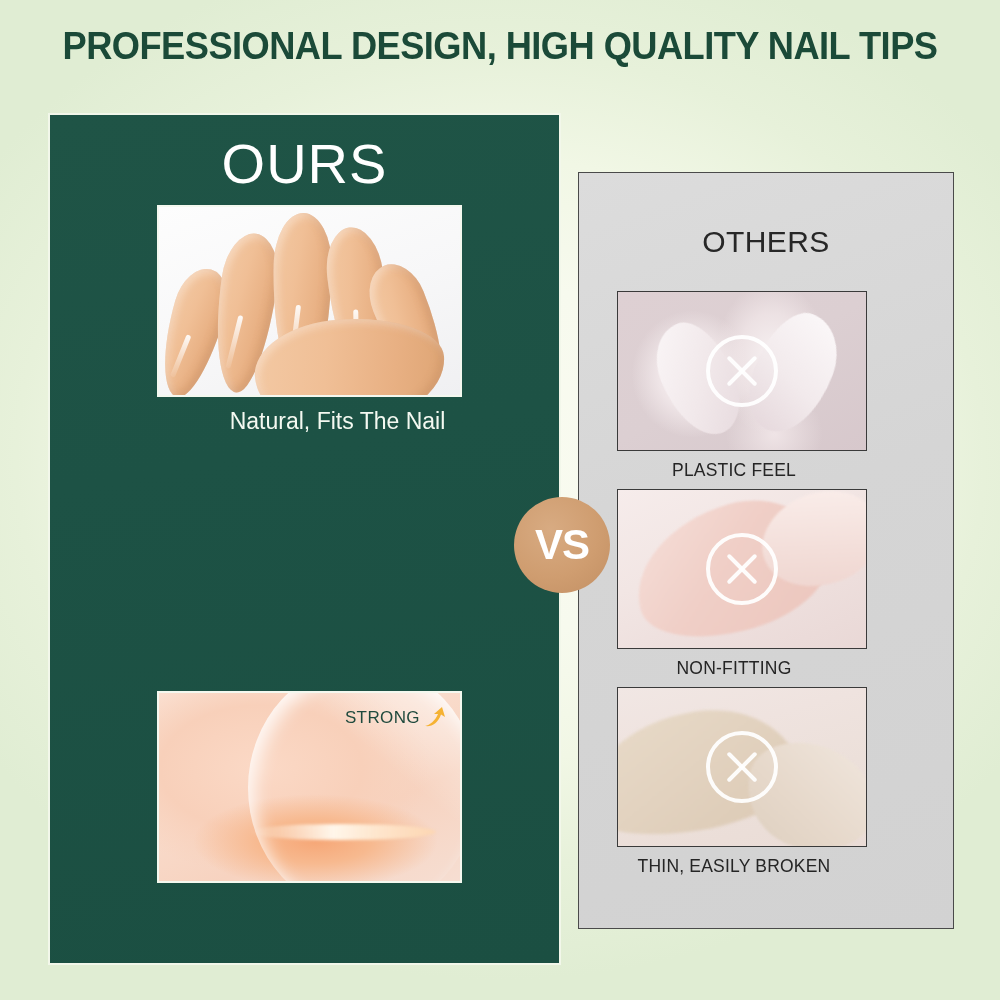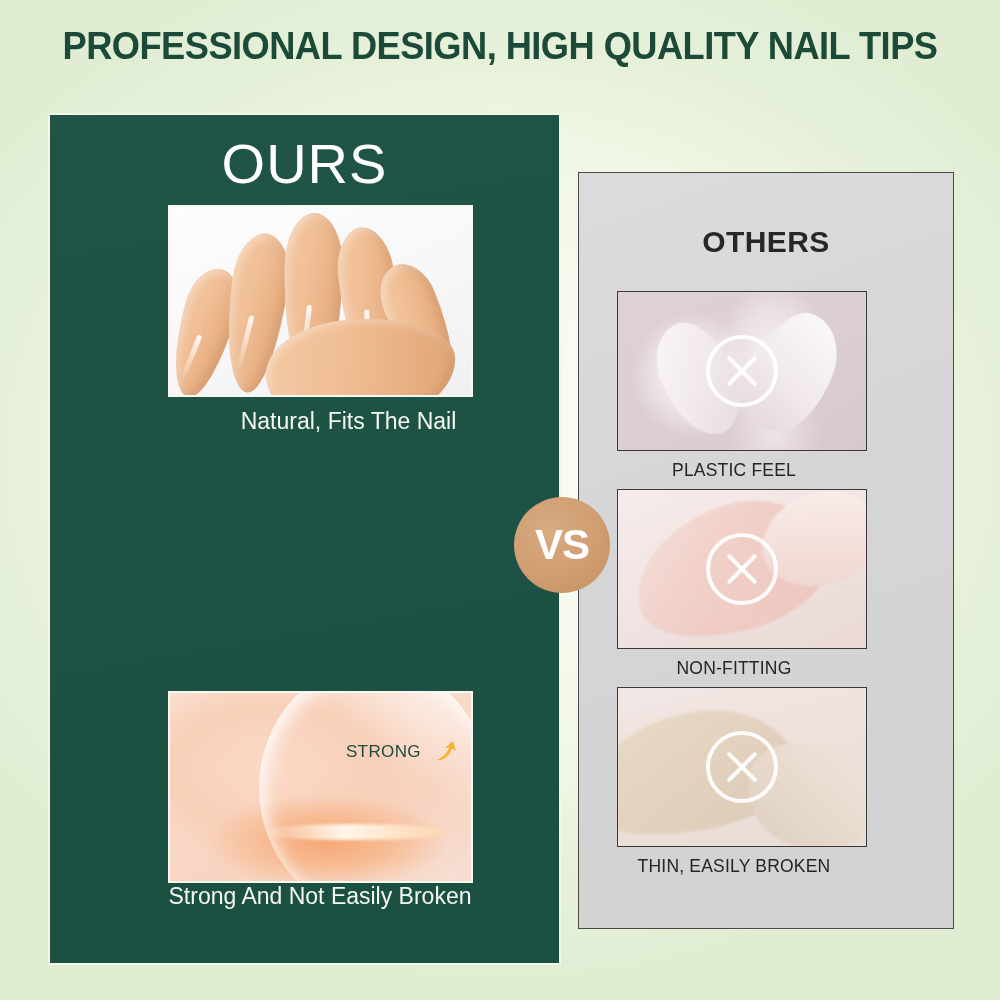--- a/index.html
+++ b/index.html
@@ -38,21 +38,21 @@
     position: absolute;
     left: 578px; top: 172px;
     width: 376px; height: 757px;
     background: linear-gradient(160deg, #dcdcdc 0%, #d5d5d5 45%, #d2d2d2 100%);
     border: 1px solid #4a4a4a;
   }
   #others-title {
     position: absolute; top: 52px; left: 0; width: 100%;
     text-align: center;
     font-size: 30px;
-    font-weight: 700;
+    font-weight: 400;
     color: #272727;
     letter-spacing: 0.4px;
   }
   .other-item { position: absolute; left: 38px; width: 234px; }
   .other-frame {
     position: relative;
     width: 250px; height: 160px;
     border: 1px solid #3a3a3a;
     overflow: hidden;
   }
@@ -167,21 +167,21 @@
     border: 2px solid #f2f7ea;
   }
   #ours-title {
     position: absolute; top: 16px; left: 0; width: 100%;
     text-align: center;
     font-size: 56px;
     font-weight: 300;
     color: #ffffff;
     letter-spacing: 1px;
   }
-  .our-item { position: absolute; left: 118px; width: 361px; }
+  .our-item { position: absolute; left: 107px; width: 361px; }
   .our-frame {
     position: relative;
     width: 305px; height: 192px;
     border: 2px solid #f4f8ef;
     overflow: hidden;
     background: #fff;
   }
   .our-cap {
     margin-top: 11px;
     text-align: center;
@@ -242,21 +242,21 @@
     position: absolute;
     left: 30%; bottom: 22%;
     width: 62%; height: 16px;
     background: linear-gradient(90deg, rgba(255,255,255,0) 0%, rgba(255,250,240,0.95) 45%, rgba(255,214,170,0.7) 100%);
     border-radius: 50%;
     filter: blur(1.5px);
   }
   #strong-badge {
     position: absolute;
     right: 12px; top: 12px;
-    display: flex; align-items: center; gap: 12px; margin-top: 34px;
+    display: flex; align-items: center; gap: 2px;
   }
   #strong-label {
     font-size: 17px;
     color: #1f4a3d;
     letter-spacing: 0.4px;
     font-weight: 400;
   }
 
   
   #vs-badge {
@@ -344,21 +344,20 @@
           <div class="thick-edge"></div>
           <div class="thick-glow"></div>
         </div>
         <div id="strong-badge">
           <span id="strong-label">STRONG</span>
           <svg width="26" height="26" viewBox="0 0 26 26">
             <path d="M3 21 C8 20 13 16 16 9 L12 9 L20 2 L23 12 L19 9.5 C16 18 10 22 3 21 Z" fill="#f5b233"></path>
           </svg>
         </div>
       </div>
-      <div class="our-cap wide" style="margin-top:0">Strong And Not Easily Broken</div>
     </div>
   </div>
 
   <div id="vs-badge">
     <span id="vs-text">VS</span>
   </div>
 
 </div>
 
 </body></html>

